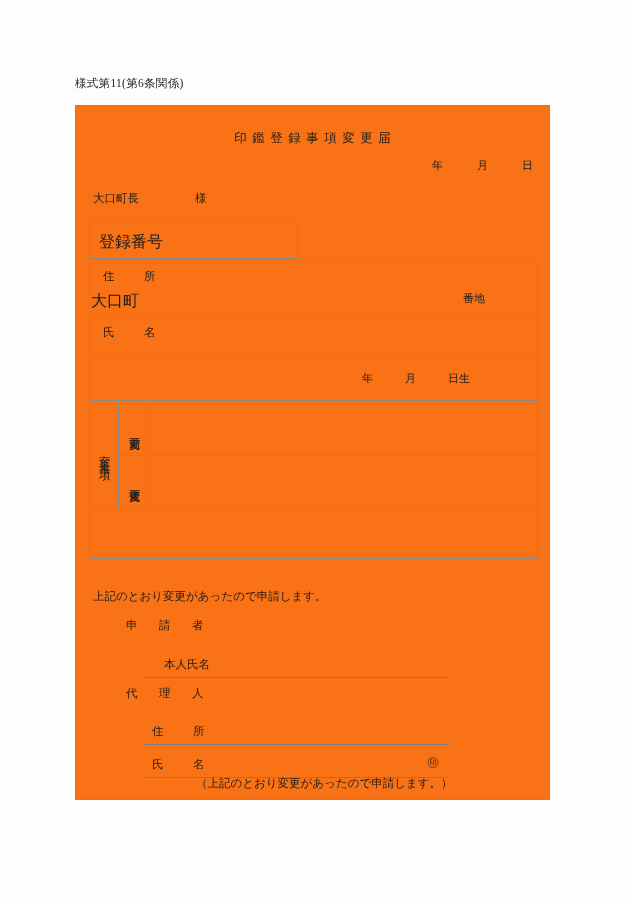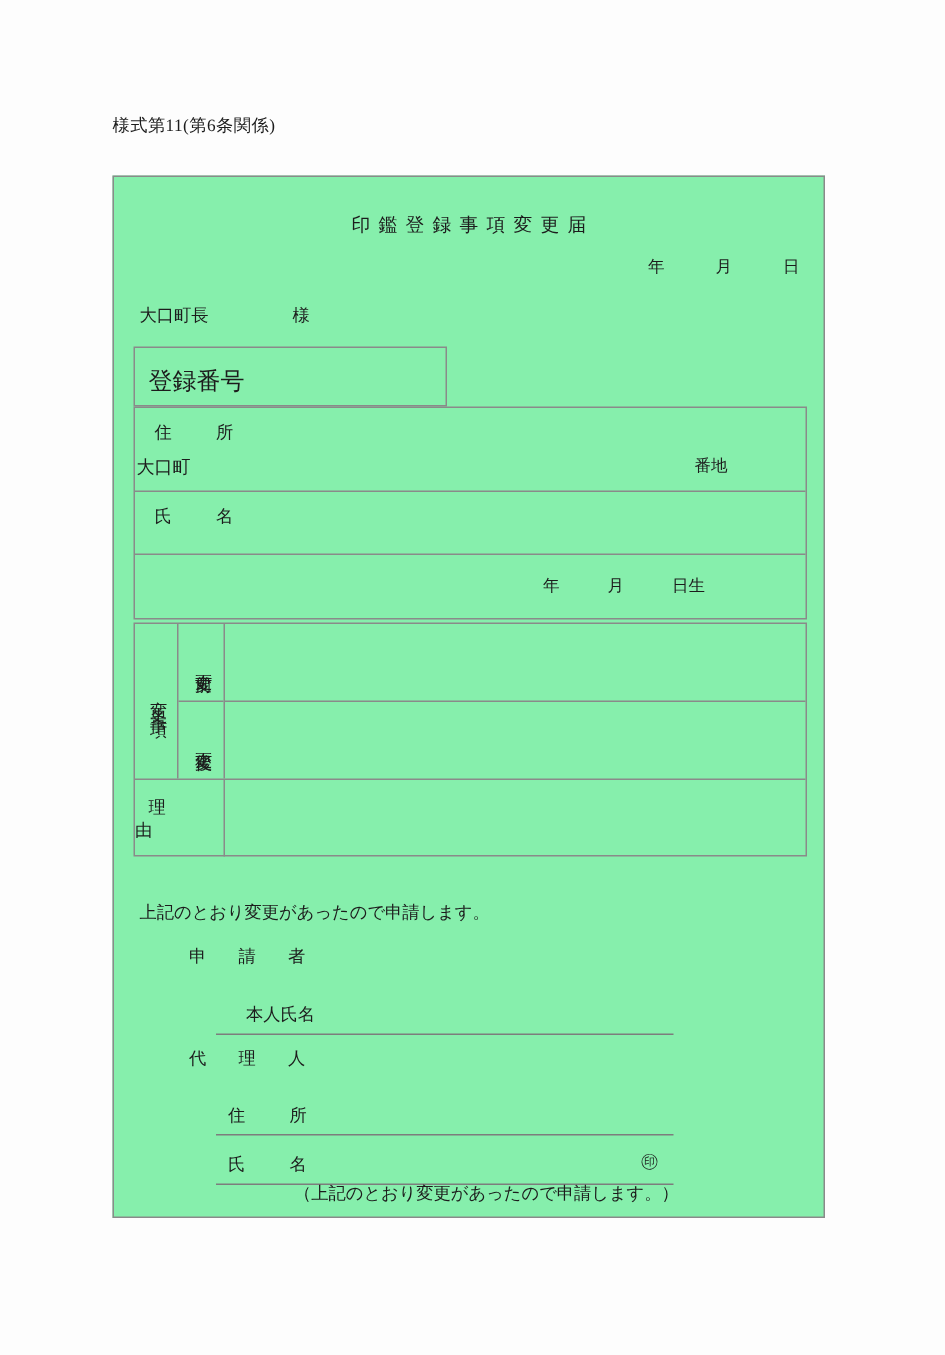--- a/index.html
+++ b/index.html
@@ -30,23 +30,22 @@
     white-space: nowrap;
   }
   
   .frame {
     position: absolute;
     left: 75px;
     top: 105px;
     width: 475px;
     height: 695px;
     border: 1px solid #8a8a8a;
-    background: #86efac;
-    box-sizing: border-box;
-    margin-top: 12px;
+    background: #f97316;
+    box-sizing: border-box;
   }
   
   .title {
     position: absolute;
     left: 0; right: 0;
     top: 24px;
     text-align: center;
     font-size: 12.5px;
     letter-spacing: 5.5px;
     text-indent: 5.5px;
@@ -111,21 +110,21 @@
     left: 13px;
     top: 9px;
     font-size: 11.5px;
     letter-spacing: 9px;
     white-space: nowrap;
   }
   .pb-town {
     position: absolute;
     left: 1px;
     top: 31px;
-    font-size: 12px;
+    font-size: 16px;
     white-space: nowrap;
   }
   .pb-banchi {
     position: absolute;
     right: 52px;
     top: 31px;
     font-size: 11px;
     white-space: nowrap;
   }
   .pb-birth-date {
@@ -391,21 +390,20 @@
           </div>
           <div class="ct-sub">
             <span class="vtext">変更後</span>
           </div>
         </div>
         <div class="ct-field-top"></div>
         <div class="ct-field-bottom"></div>
       </div>
 
       <div class="ct-lower">
-        <div class="ct-reason-label">理　由</div>
         <div class="ct-reason-field"></div>
       </div>
 
     </div>
 
     <div class="statement">上記のとおり変更があったので申請します。</div>
 
     <div class="applicant-label">申　請　者</div>
     <div class="sig-line line-honnin"></div>
     <div class="sig-label lbl-honnin">本人氏名</div>

